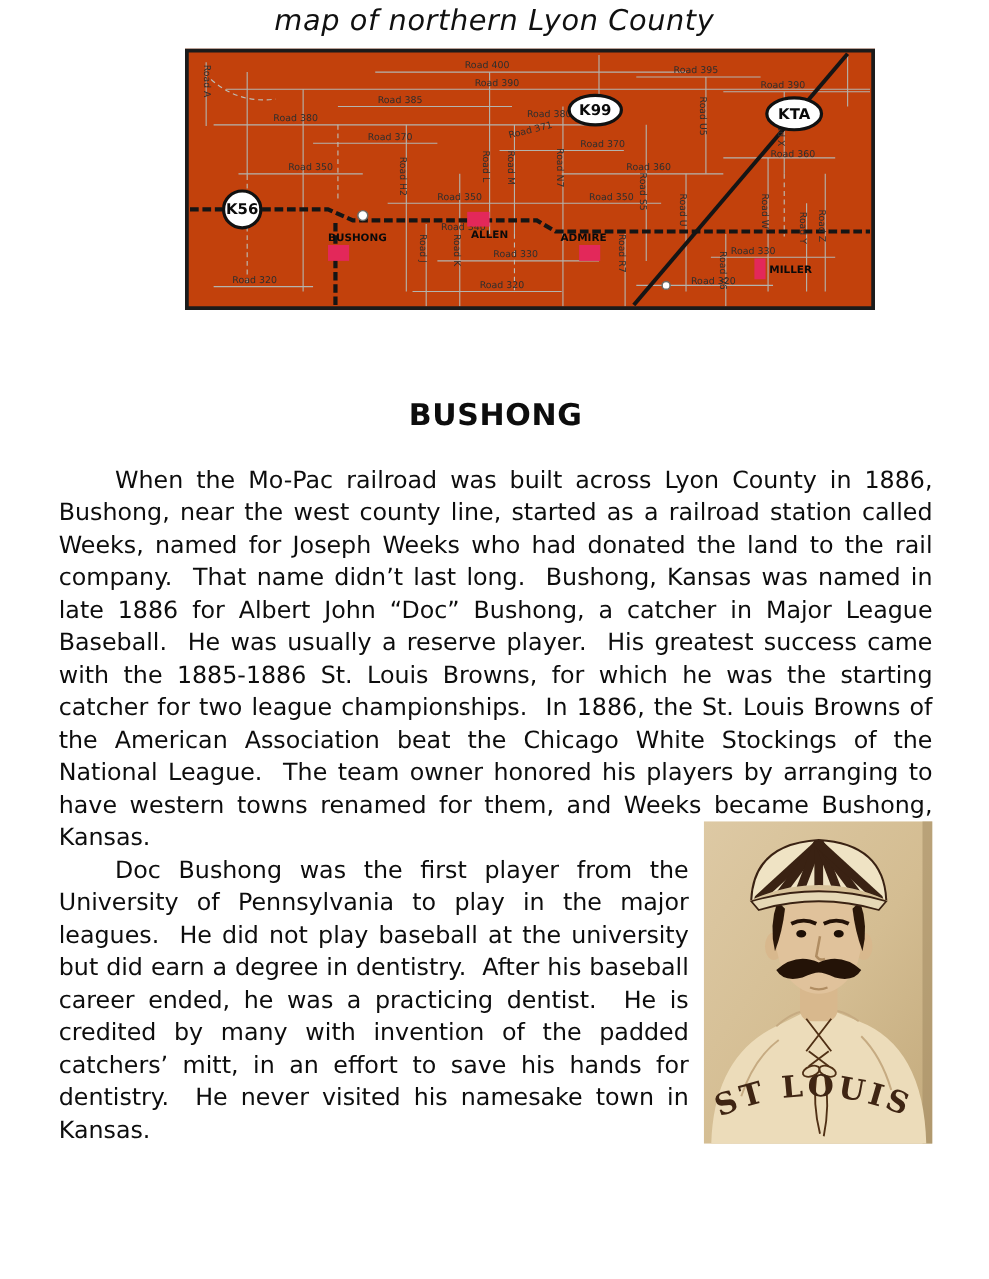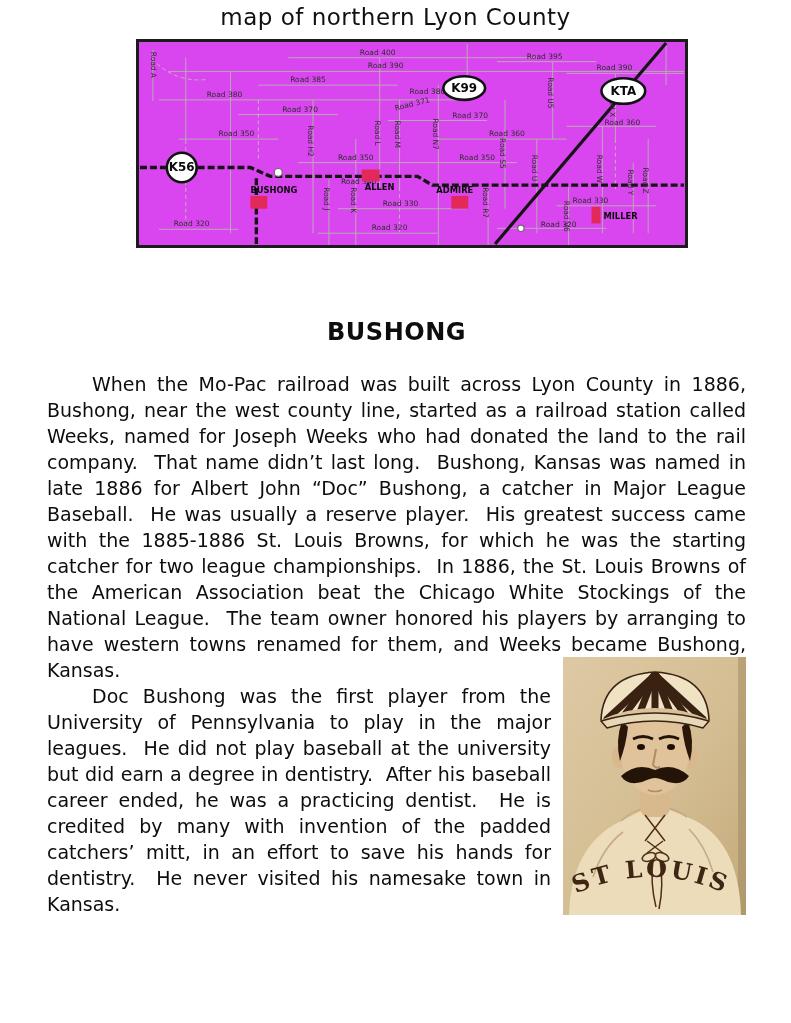--- a/index.html
+++ b/index.html
@@ -1,23 +1,23 @@
 <!DOCTYPE html>
 <html><head>
 <meta charset="utf-8">
 <style>
   html,body{margin:0;padding:0;}
   body{width:791px;height:1023px;background:#ffffff;position:relative;overflow:hidden;
        font-family:"DejaVu Sans","Liberation Sans",sans-serif;color:#0d0d0d;}
 
   .map-title{position:absolute;top:4px;left:0;width:791px;text-align:center;
-             font-size:23px;letter-spacing:.5px;color:#101010;}
+             font-style:italic;font-size:23px;letter-spacing:.5px;color:#101010;}
 
-  .map-box{position:absolute;left:136px;top:39px;width:546px;height:203px;
-           border:3px solid #1b1b1b;background:#d946ef;}
+  .map-box{position:absolute;left:148px;top:39px;width:546px;height:203px;
+           border:3px solid #1b1b1b;background:#c2410c;}
   .map-box svg{display:block;width:100%;height:100%;}
 
   .grid{stroke:#b4b4ae;stroke-width:.9;fill:none;}
   .grid-d{stroke:#bdbdb6;stroke-width:.9;fill:none;stroke-dasharray:4 3;}
   .route{stroke:#151515;stroke-width:3.4;fill:none;stroke-dasharray:7 3;}
   .route-solid{stroke:#151515;stroke-width:3.2;fill:none;}
   .road-label{font-size:7.6px;fill:#2e2e2e;font-family:"DejaVu Sans",sans-serif;}
   .town-label{font-size:8.4px;font-weight:bold;fill:#0a0a0a;}
   .hwy-shape{fill:#ffffff;stroke:#111;stroke-width:2.6;}
   .hwy-label{font-size:12px;font-weight:bold;fill:#0a0a0a;text-anchor:middle;}

